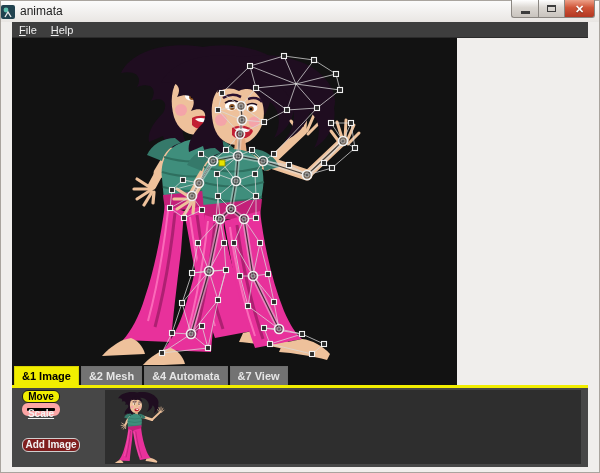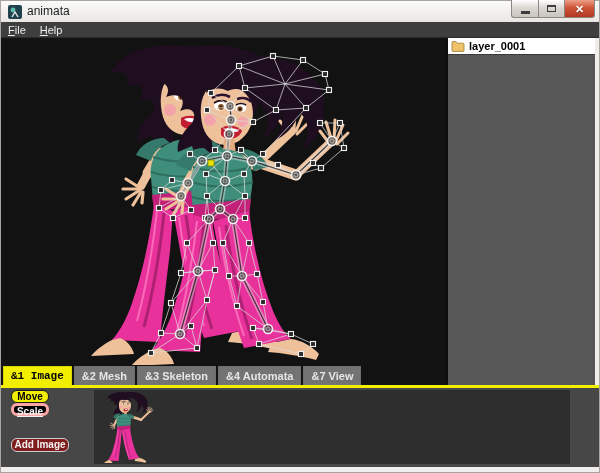--- a/index.html
+++ b/index.html
@@ -3,74 +3,74 @@
 <meta charset="utf-8">
 <style>
   * { margin:0; padding:0; box-sizing:border-box; }
   html,body { width:600px; height:473px; overflow:hidden; background:#fff;
               font-family:"Liberation Sans", sans-serif; }
   .window { width:600px; height:473px; background:#f0eeec; position:relative;
             border:1px solid #a9a49e; }
 
   
   .titlebar { height:21px; width:100%; background:linear-gradient(#fbfbfb,#e9e6e3);
-              display:flex; align-items:center; padding-left:7px; position:relative; }
+              display:flex; align-items:center; position:relative; }
   .app-icon { width:14px; height:14px; margin-right:5px; flex:0 0 auto; }
   .win-title { font-size:12px; color:#1d1d1d; line-height:21px; }
   .win-controls { position:absolute; top:-1px; right:4px; display:flex; }
   .win-btn { width:27px; height:18px; border:1px solid #8b8782; border-top:none;
              display:flex; align-items:center; justify-content:center;
              background:linear-gradient(#ffffff,#dbd7d2 45%,#c9c4be); cursor:default; }
   .win-btn.min { border-radius:0 0 0 3px; border-right:none; }
   .win-btn.max { border-radius:0; }
   .win-btn.close { border-radius:0 0 3px 0; border-left:none; width:30px;
              background:linear-gradient(#eda088,#d05538 45%,#b23722); }
   .glyph-min { width:9px; height:3px; background:#3c3c3c; margin-top:7px; }
   .glyph-max { width:9px; height:7px; border:1px solid #3c3c3c; border-top:2px solid #3c3c3c; background:transparent; }
   .glyph-close { color:#fff; font-size:11px; font-weight:bold; line-height:16px;
                  text-shadow:0 1px 1px rgba(0,0,0,.4); }
 
-  .inner { margin:0 0; height:376px; }
+  .inner { margin:0 11px; height:376px; }
 
   
   .menubar { height:16px; background:#3e3e3e; display:flex; align-items:center;
              color:#efefef; font-size:11px; border-bottom:1px solid #2b2b2b; }
   .menu-item { padding:0 7px; height:16px; line-height:16px; cursor:default; }
   .menu-item u { text-decoration:underline; }
 
   
   .content-row { height:347px; display:flex; }
   .canvas-col { width:445px; height:347px; position:relative; background:#121212; overflow:hidden; }
   .canvas-svg { position:absolute; left:0; top:0; }
 
   
   .tabbar { position:absolute; left:0; bottom:0; height:20px; width:100%;
             display:flex; align-items:flex-end; padding-left:2px; }
   .tab { height:19px; line-height:18px; font-size:11px; font-weight:bold;
          color:#e6e6e6; background:#737373; border:1px solid #6f6f6f; border-bottom:none;
          padding:0 7px; margin-right:2px; white-space:nowrap; cursor:default; }
-  .tab.active { color:#000; border-color:#d8d400;font-family:Liberation Mono, monospace; }
+  .tab.active { color:#000; border-color:#d8d400; }
 
   
   .layers-panel { width:149px; height:347px; background:#575757; border-left:2px solid #0d0d0d; }
   .layer-row { height:17px; background:#ffffff; display:flex; align-items:center;
                padding-left:3px; border-bottom:1px solid #3a3a3a; }
   .layer-row svg { margin-right:4px; flex:0 0 auto; }
   .layer-name { font-size:11px; font-weight:bold; color:#000; }
 
   .yellow-line { height:3px; width:100%; background:#f2ee00; }
 
   
   .bottom-panel { height:79px; background:#474747; position:relative; }
   .tool-btn { position:absolute; font-size:10px; font-weight:bold; text-align:center;
               cursor:default;border-radius:6px; }
   .btn-move { left:10px; top:2px; width:38px; height:13px; line-height:12px;
               background:#f2ee00; color:#000; border:1px solid #1a1a1a; }
   .btn-scale { left:10px; top:15px; width:38px; height:13px; line-height:11px;
-              background:#000000; color:#f2f2f2; border:3px solid #fca5a5;text-decoration:underline; }
+              background:#000000; color:#f2f2f2; border:5px solid #fca5a5;text-decoration:underline; }
   .btn-add { left:10px; top:50px; width:58px; height:14px; line-height:12px;
               background:#7f1d1d; color:#f2f2f2; border:1px solid #cfcfcf; }
   .thumb-strip { position:absolute; left:93px; top:2px; width:476px; height:74px;
                  background:#2e2e2e; }
   .thumb-strip svg { position:absolute; left:6px; top:1px; }
 </style>
 </head>
 <body>
 
 <div class="window">
@@ -441,34 +441,25 @@
               <circle cx="179" cy="296" r="2" fill="none" stroke="#bdbdbd" stroke-width="0.8"></circle>
               <circle cx="267" cy="291" r="4.5" fill="rgba(25,25,25,0.55)" stroke="#f0f0f0" stroke-width="1.7"></circle>
               <circle cx="267" cy="291" r="2" fill="none" stroke="#bdbdbd" stroke-width="0.8"></circle>
               <rect x="207" y="122" width="6" height="6" fill="#e8e400" stroke="#8a8a00" stroke-width="0.8"></rect>
             </g>
         </svg>
 
         <div class="tabbar">
           <div class="tab active" style="background: rgb(242, 238, 0);">&amp;1 Image</div>
           <div class="tab">&amp;2 Mesh</div>
-          <div class="tab">&amp;3 Skeleton</div>
           <div class="tab">&amp;4 Automata</div>
           <div class="tab">&amp;7 View</div>
         </div>
       </div>
 
-      <div class="layers-panel">
-        <div class="layer-row">
-          <svg width="14" height="11" viewBox="0 0 14 11">
-            <path d="M1,3 L1,1.6 Q1,0.6 2,0.6 L5,0.6 L6.5,2.2 L12,2.2 Q13,2.2 13,3.2 L13,9.4 Q13,10.4 12,10.4 L2,10.4 Q1,10.4 1,9.4 Z" fill="#f0c36a" stroke="#9a7a34" stroke-width="0.8"></path>
-          </svg>
-          <span class="layer-name">layer_0001</span>
-        </div>
-      </div>
     </div>
 
     <div class="yellow-line accent-bg" style="background: rgb(242, 238, 0);"></div>
 
     <div class="bottom-panel">
       <div class="tool-btn btn-move accent-bg" style="background: rgb(242, 238, 0);">Move</div>
       <div class="tool-btn btn-scale">Scale</div>
       <div class="tool-btn btn-add">Add Image</div>
       <div class="thumb-strip">
         <svg width="56" height="72" viewBox="0 0 240 310" preserveAspectRatio="xMidYMid meet">

